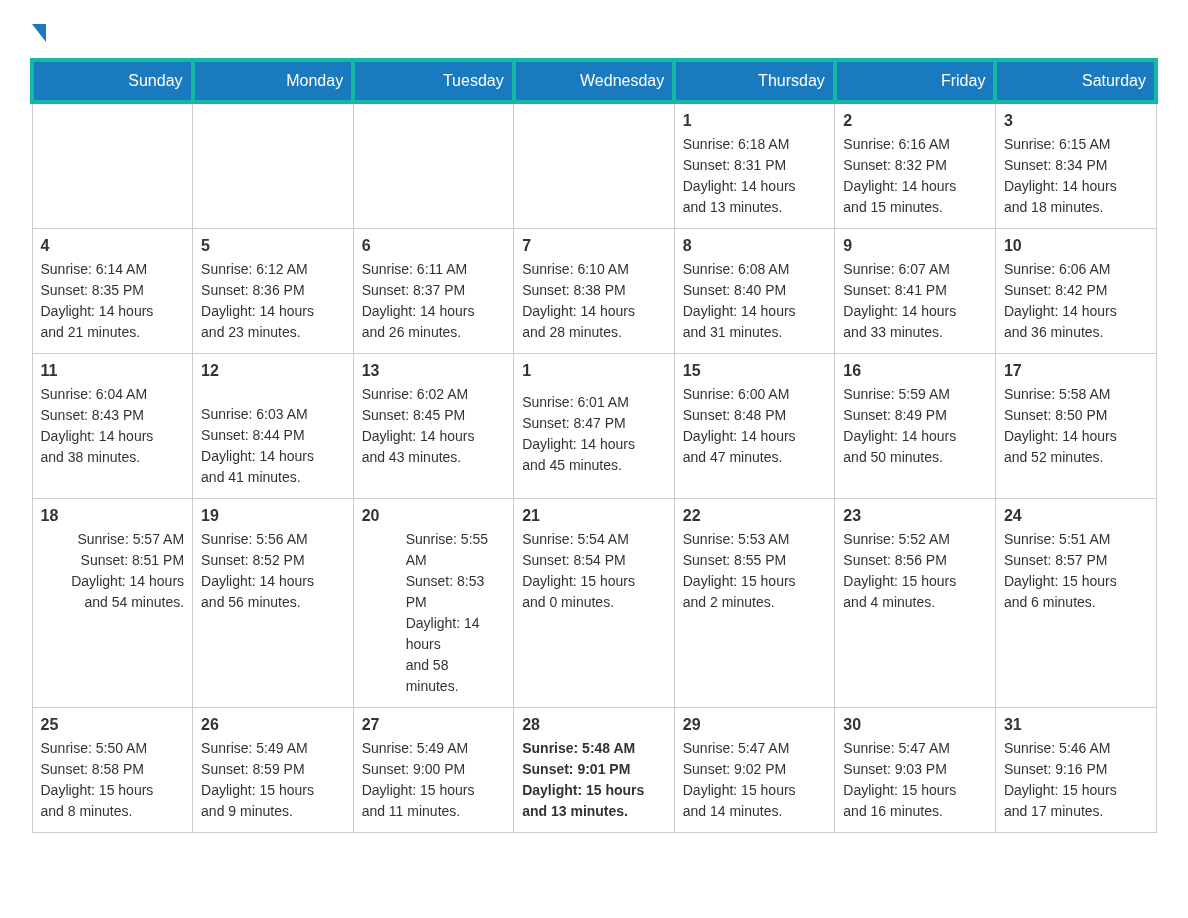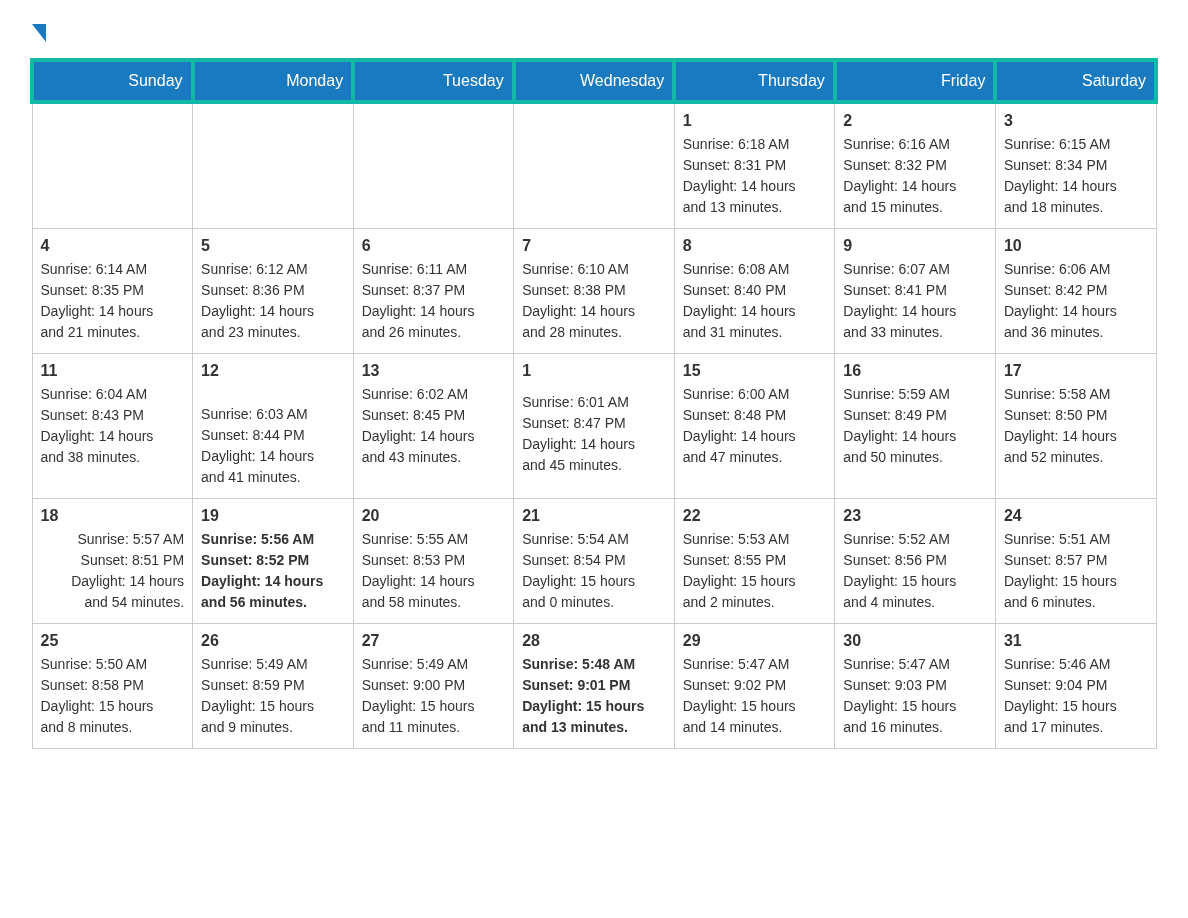--- a/index.html
+++ b/index.html
@@ -253,28 +253,28 @@
       <tr>
         <td>
           <div class="day-number">18</div>
           <div class="day-info" style="white-space: pre-line; text-align: right;">Sunrise: 5:57 AM
 Sunset: 8:51 PM
 Daylight: 14 hours
 and 54 minutes.</div>
         </td>
         <td>
           <div class="day-number">19</div>
-          <div class="day-info" style="white-space: pre-line; font-weight: bold;">Sunrise: 5:56 AM
+          <div class="day-info" style="white-space: pre-line;">Sunrise: 5:56 AM
 Sunset: 8:52 PM
 Daylight: 14 hours
 and 56 minutes.</div>
         </td>
         <td>
           <div class="day-number">20</div>
-          <div class="day-info" style="white-space: pre-line;">Sunrise: 5:55 AM
+          <div class="day-info" style="white-space: pre-line; margin-left: 44px;">Sunrise: 5:55 AM
 Sunset: 8:53 PM
 Daylight: 14 hours
 and 58 minutes.</div>
         </td>
         <td>
           <div class="day-number">21</div>
           <div class="day-info" style="white-space: pre-line;">Sunrise: 5:54 AM
 Sunset: 8:54 PM
 Daylight: 15 hours
 and 0 minutes.</div>
@@ -340,19 +340,19 @@
         <td>
           <div class="day-number">30</div>
           <div class="day-info" style="white-space: pre-line;">Sunrise: 5:47 AM
 Sunset: 9:03 PM
 Daylight: 15 hours
 and 16 minutes.</div>
         </td>
         <td>
           <div class="day-number">31</div>
           <div class="day-info" style="white-space: pre-line;">Sunrise: 5:46 AM
-Sunset: 9:04 PM
+Sunset: 9:16 PM
 Daylight: 15 hours
 and 17 minutes.</div>
         </td>
       </tr>
     </tbody>
 </table>
 
 </body></html>

